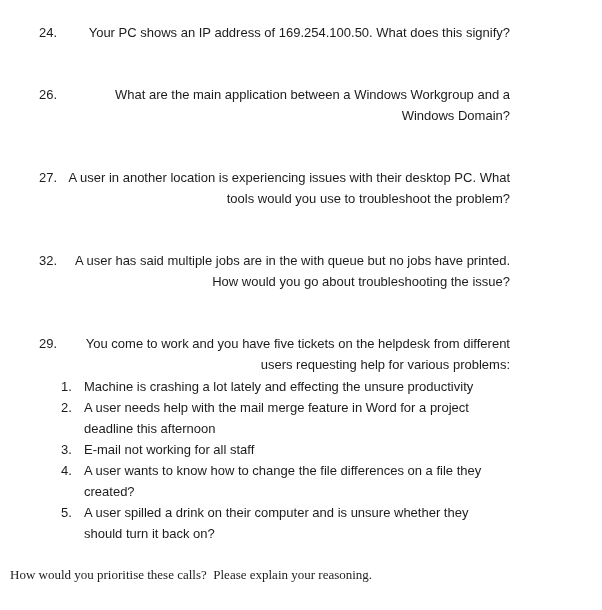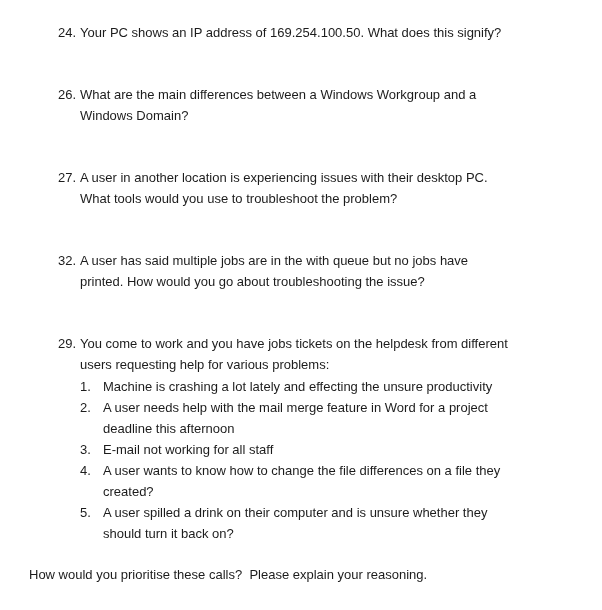--- a/index.html
+++ b/index.html
@@ -11,36 +11,37 @@
     width: 602px;
     height: 610px;
     font-family: "Liberation Sans", sans-serif;
     font-size: 13px;
     color: #1c1c1c;
     overflow: hidden;
   }
   .doc {
     box-sizing: border-box;
     width: 526px;
-    padding: 22px 16px 0 58px;
+    padding: 22px 16px 0 39px;
   }
   .question {
     display: flex;
     line-height: 21px;
     margin-bottom: 41px;
   }
   .question.tight {
     margin-bottom: 1px;
   }
   .q-num {
     flex: 0 0 22px;
     width: 22px;
   }
   .q-text {
     flex: 1;
+    text-align: right;
   }
   .sub-list {
     margin-left: 22px;
     margin-top: 0;
   }
   .sub-item {
     display: flex;
     line-height: 21px;
   }
   .s-num {
@@ -49,51 +50,52 @@
   }
   .s-text {
     flex: 1;
     padding-right: 6px;
   }
   .closing {
     margin-left: -29px;
     margin-top: 20px;
     line-height: 21px;
     white-space: pre-wrap;
+    font-family: Liberation Serif, serif;
   }
 </style>
 </head>
 <body>
 
 <div class="doc">
 
   <div class="question">
     <span class="q-num">24.</span>
     <div class="q-text">Your PC shows an IP address of 169.254.100.50. What does this signify?</div>
   </div>
 
 
   <div class="question">
     <span class="q-num">26.</span>
-    <div class="q-text">What are the main differences between a Windows Workgroup and a Windows Domain?</div>
+    <div class="q-text">What are the main application between a Windows Workgroup and a Windows Domain?</div>
   </div>
 
   <div class="question">
     <span class="q-num">27.</span>
     <div class="q-text">A user in another location is experiencing issues with their desktop PC. What tools would you use to troubleshoot the problem?</div>
   </div>
 
   <div class="question">
     <span class="q-num">32.</span>
     <div class="q-text">A user has said multiple jobs are in the with queue but no jobs have printed. How would you go about troubleshooting the issue?</div>
   </div>
 
   <div class="question tight">
     <span class="q-num">29.</span>
-    <div class="q-text">You come to work and you have jobs tickets on the helpdesk from different users requesting help for various problems:</div>
+    <div class="q-text">You come to work and you have five tickets on the helpdesk from different users requesting help for various problems:</div>
   </div>
 
   <div class="sub-list">
     <div class="sub-item">
       <span class="s-num">1.</span>
       <div class="s-text">Machine is crashing a lot lately and effecting the unsure productivity</div>
     </div>
     <div class="sub-item">
       <span class="s-num">2.</span>
       <div class="s-text">A user needs help with the mail merge feature in Word for a project deadline this afternoon</div>

